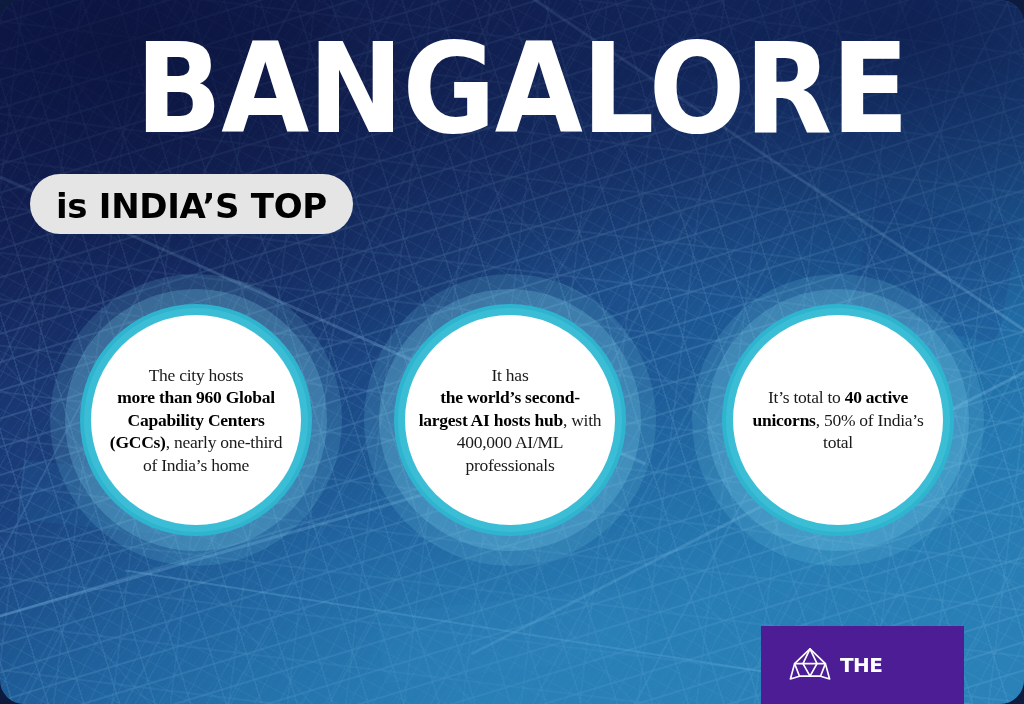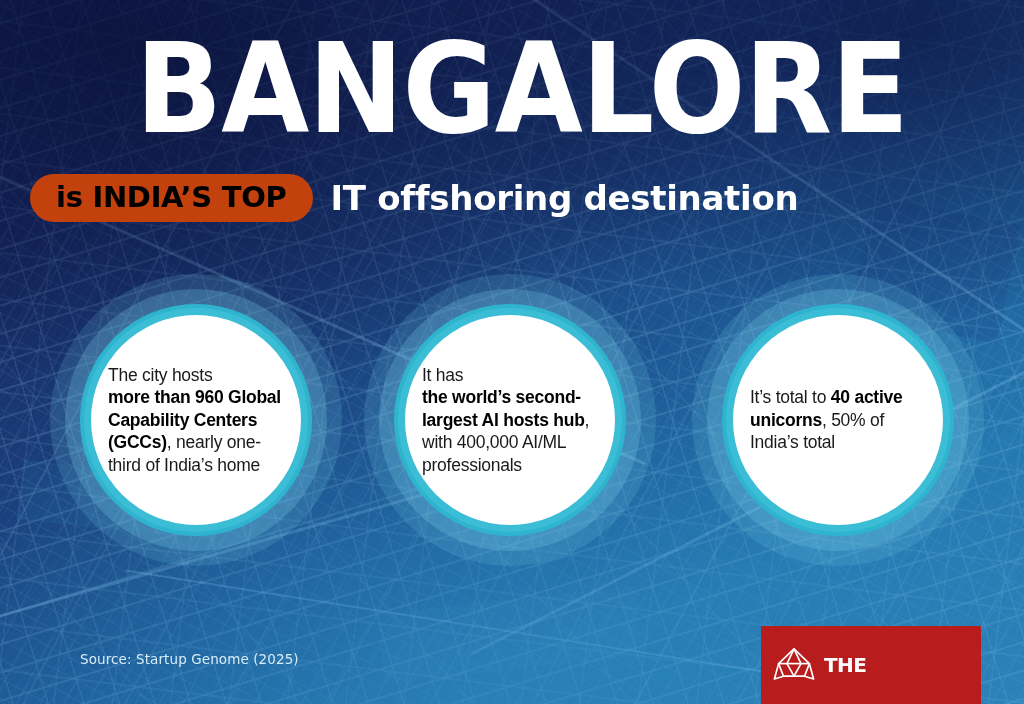--- a/index.html
+++ b/index.html
@@ -4,20 +4,21 @@
 <style>
   html,body{margin:0;padding:0;background:#0d1b3e;}
   *{box-sizing:border-box;}
 
   .canvas{
     position:relative;
     width:1024px;height:704px;
     overflow:hidden;
     font-family:"Liberation Sans", sans-serif;
     background:#15245c;
+    border-radius:24px;
   }
 
   
   .bg-base{
     position:absolute;inset:0;
     background:
       linear-gradient(152deg,
         #14205a 0%,
         #16265f 18%,
         #1a3c78 38%,
@@ -96,25 +97,25 @@
     transform-origin:left center;
     white-space:nowrap;
     font-family:"DejaVu Sans", sans-serif;
     font-stretch:condensed;
   }
   .subline{
     position:absolute;left:30px;top:174px;
     display:flex;align-items:center;gap:18px;
   }
   .pill{
-    background:#c2410c;
+    background:#e5e5e5;
     color:#000000;
     border-radius:30px;
-    padding:7px 26px 9px 26px;
-    font-size:29px;
+    padding:13px 26px 9px 26px;
+    font-size:34px;
     font-weight:700;
     line-height:1.12;
     letter-spacing:-.3px;
     white-space:nowrap;
     font-family:"DejaVu Sans", sans-serif;
   }
   .subtext{
     color:#ffffff;
     font-size:34px;
     font-weight:700;
@@ -155,44 +156,45 @@
     background:#3cbdd6;
   }
   .disc{
     position:absolute;left:50%;top:50%;
     width:210px;height:210px;margin:-105px 0 0 -105px;
     border-radius:50%;
     background:#ffffff;
     display:flex;align-items:center;justify-content:center;
   }
   .disc p{
-    margin:17px;
+    margin:0;
     width:186px;
+    text-align:center;
     color:#1a1a1a;
     font-size:17.5px;
     line-height:1.28;
-    font-family:Liberation Sans, sans-serif;
+    font-family:Liberation Serif, serif;
     letter-spacing:-.25px;
   }
   .disc p b{font-weight:700;color:#000;}
 
   
   .source{
     position:absolute;left:80px;top:651px;
     color:#d7ecf7;
     font-size:13.5px;
     letter-spacing:.1px;
     font-family:"DejaVu Sans", sans-serif;
   }
   .logo{
     position:absolute;left:761px;top:626px;
-    width:220px;height:78px;
-    background:#b91c1c;
+    width:203px;height:78px;
+    background:#4c1d95;
     display:flex;align-items:center;gap:9px;
-    padding-left:12px;
+    padding-left:28px;
   }
   .logo-mark{width:42px;height:38px;flex:0 0 auto;}
   .logo-text{
     color:#ffffff;
     font-family:"DejaVu Sans", sans-serif;
     font-weight:700;
     line-height:.94;
     letter-spacing:-.6px;
   }
   .logo-the{font-size:20px;display:block;}
@@ -226,21 +228,20 @@
       <span class="art a3"></span>
     <span class="art a4"></span>
       <span class="art a5"></span>
   </div>
   <div class="bg-tint"></div>
 
   <div class="title">BANGALORE</div>
 
   <div class="subline">
     <span class="pill">is INDIA’S TOP</span>
-    <span class="subtext">IT offshoring destination</span>
   </div>
 
   <div class="circles">
 
     <div class="circle-wrap" style="left:46px;top:0;">
       <span class="halo-out"></span>
       <span class="halo-mid"></span>
       <span class="ring-cyan"></span>
       <span class="ring-cyan2"></span>
       <span class="disc">
@@ -272,21 +273,20 @@
       <span class="disc">
         <p>
           <span>It’s total to</span>
           <b>40 active unicorns</b><span>, 50% of India’s total</span>
         </p>
       </span>
     </div>
 
   </div>
 
-  <div class="source">Source: Startup Genome (2025)</div>
 
   <div class="logo">
     <svg class="logo-mark" viewBox="0 0 60 54">
       <g fill="none" stroke="#ffffff" stroke-width="2.4" stroke-linejoin="round">
         <path d="M30 4 L52 25 L45 43 L15 43 L8 25 Z"></path>
         <path d="M30 4 L20 25 L30 43 L40 25 Z"></path>
         <path d="M8 25 L52 25"></path>
         <path d="M8 25 L2 47 L15 43"></path>
         <path d="M52 25 L58 47 L45 43"></path>
       </g>

